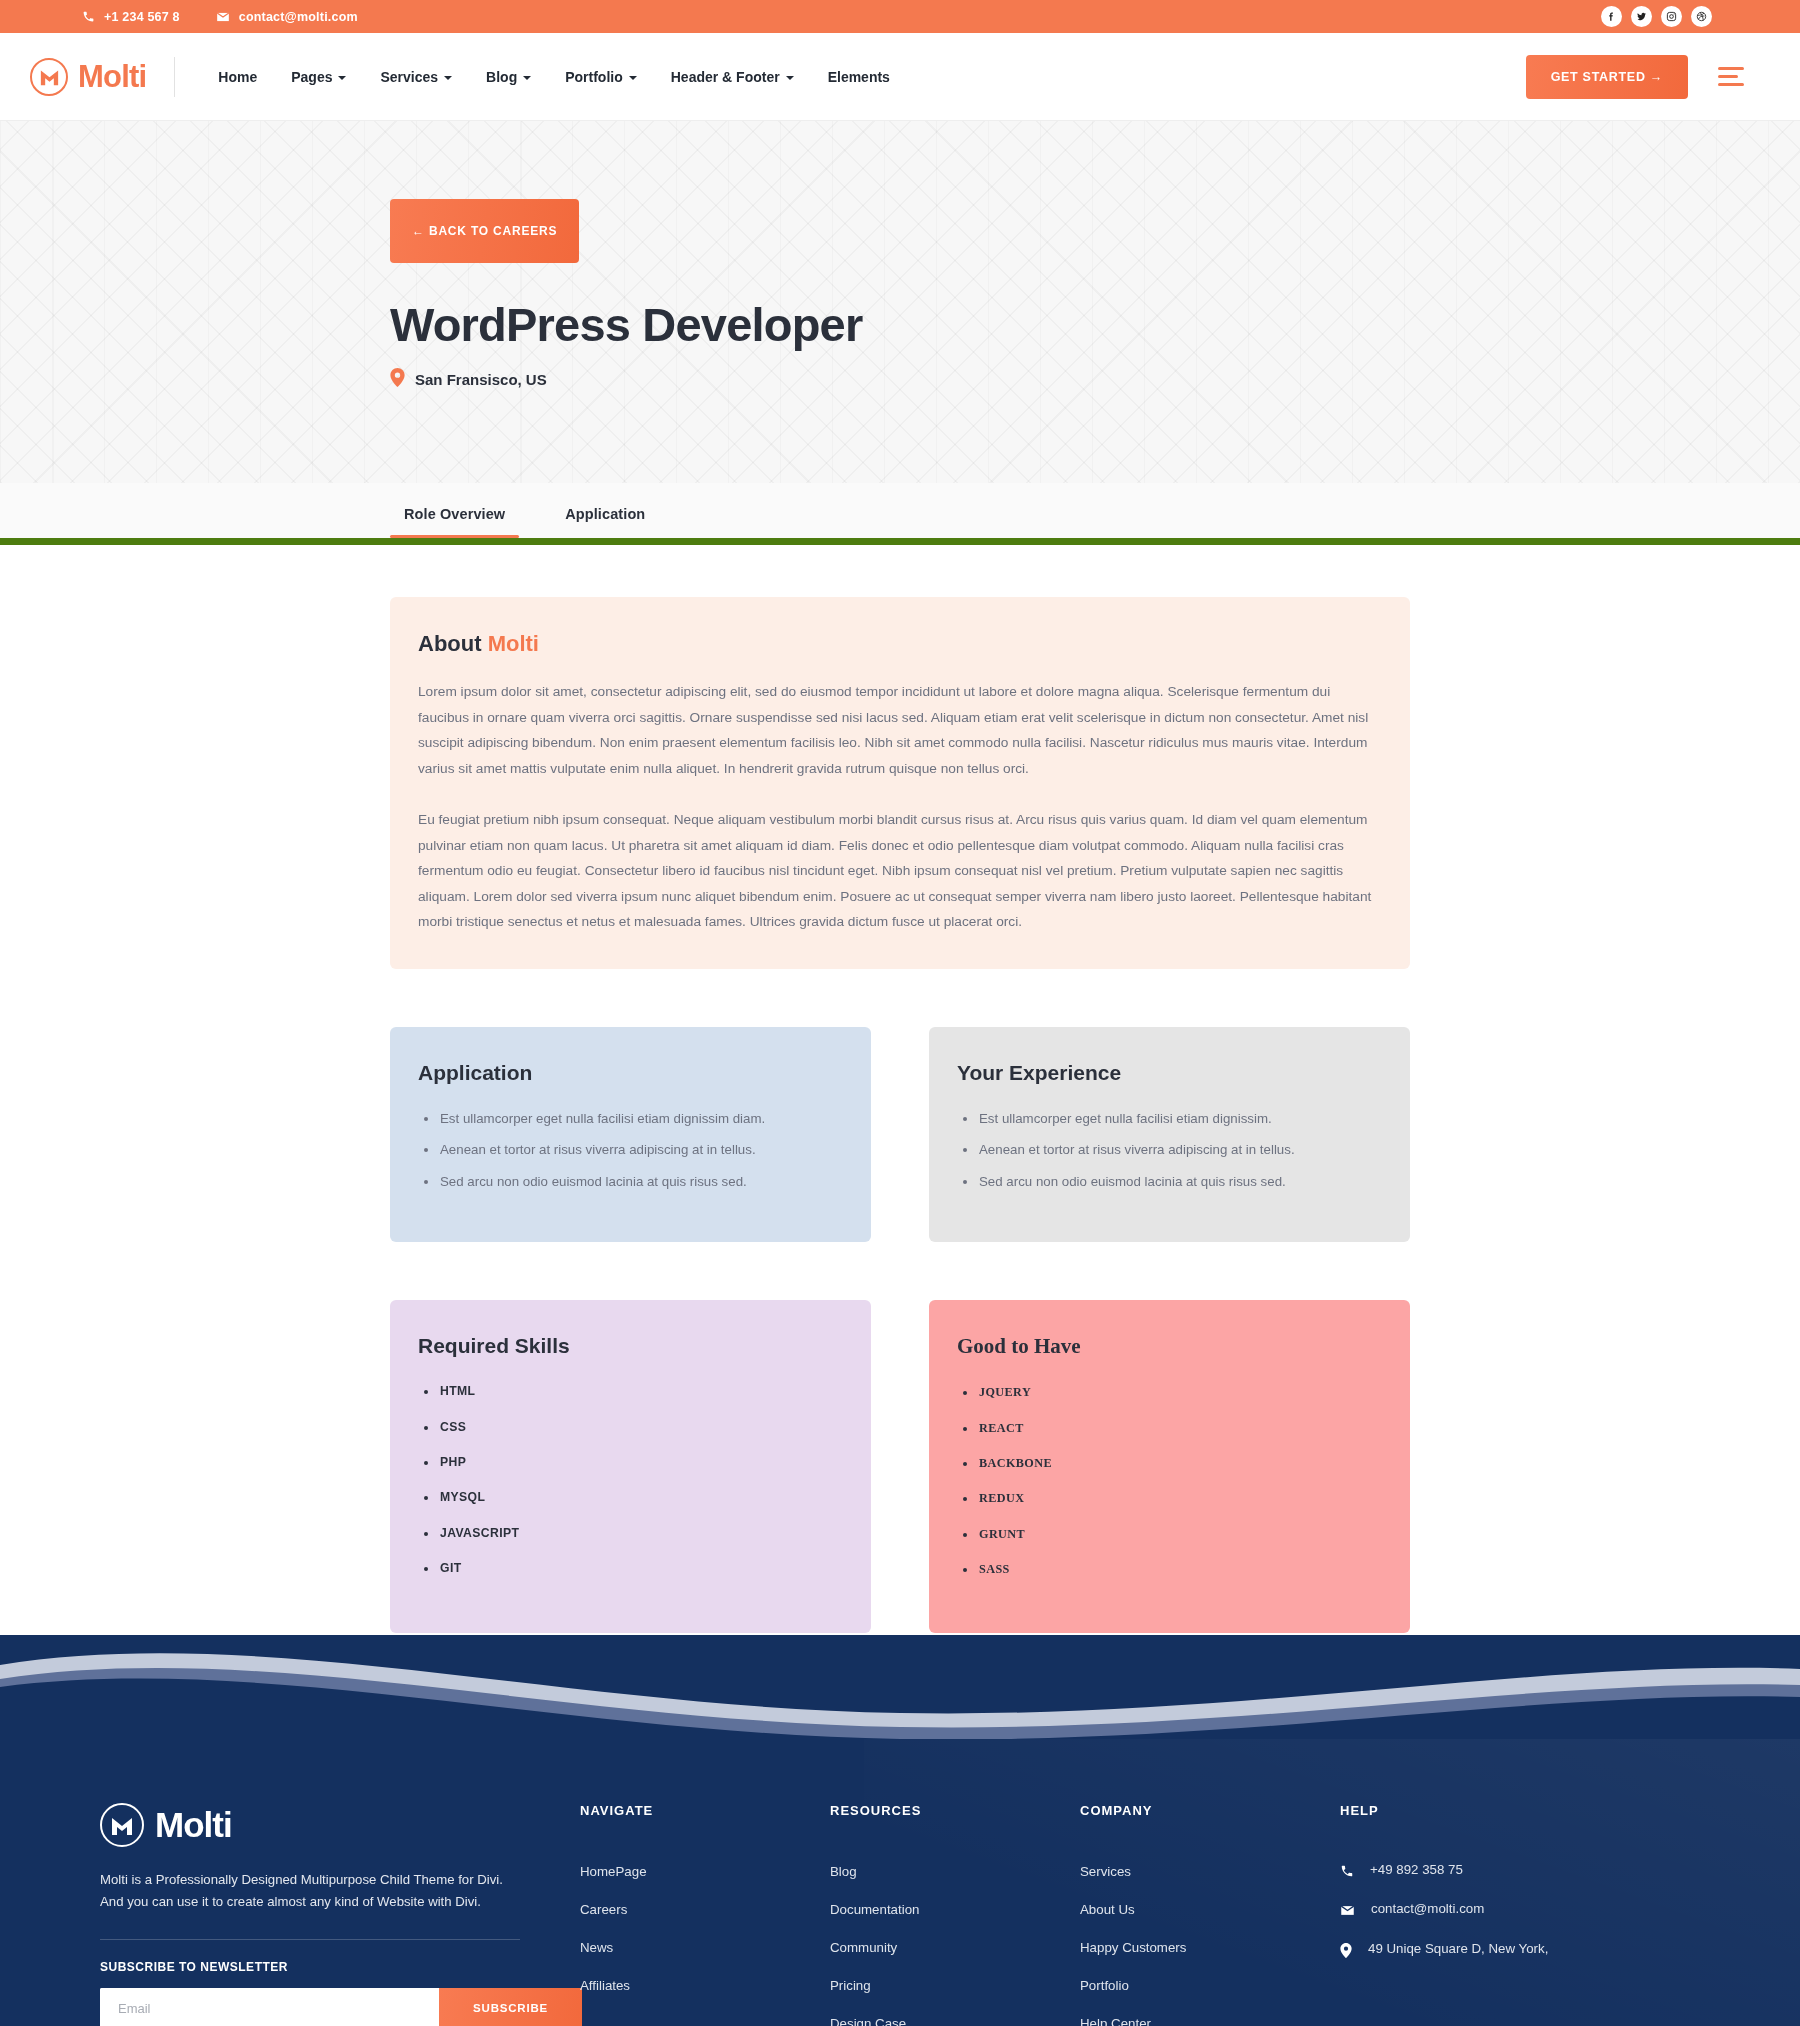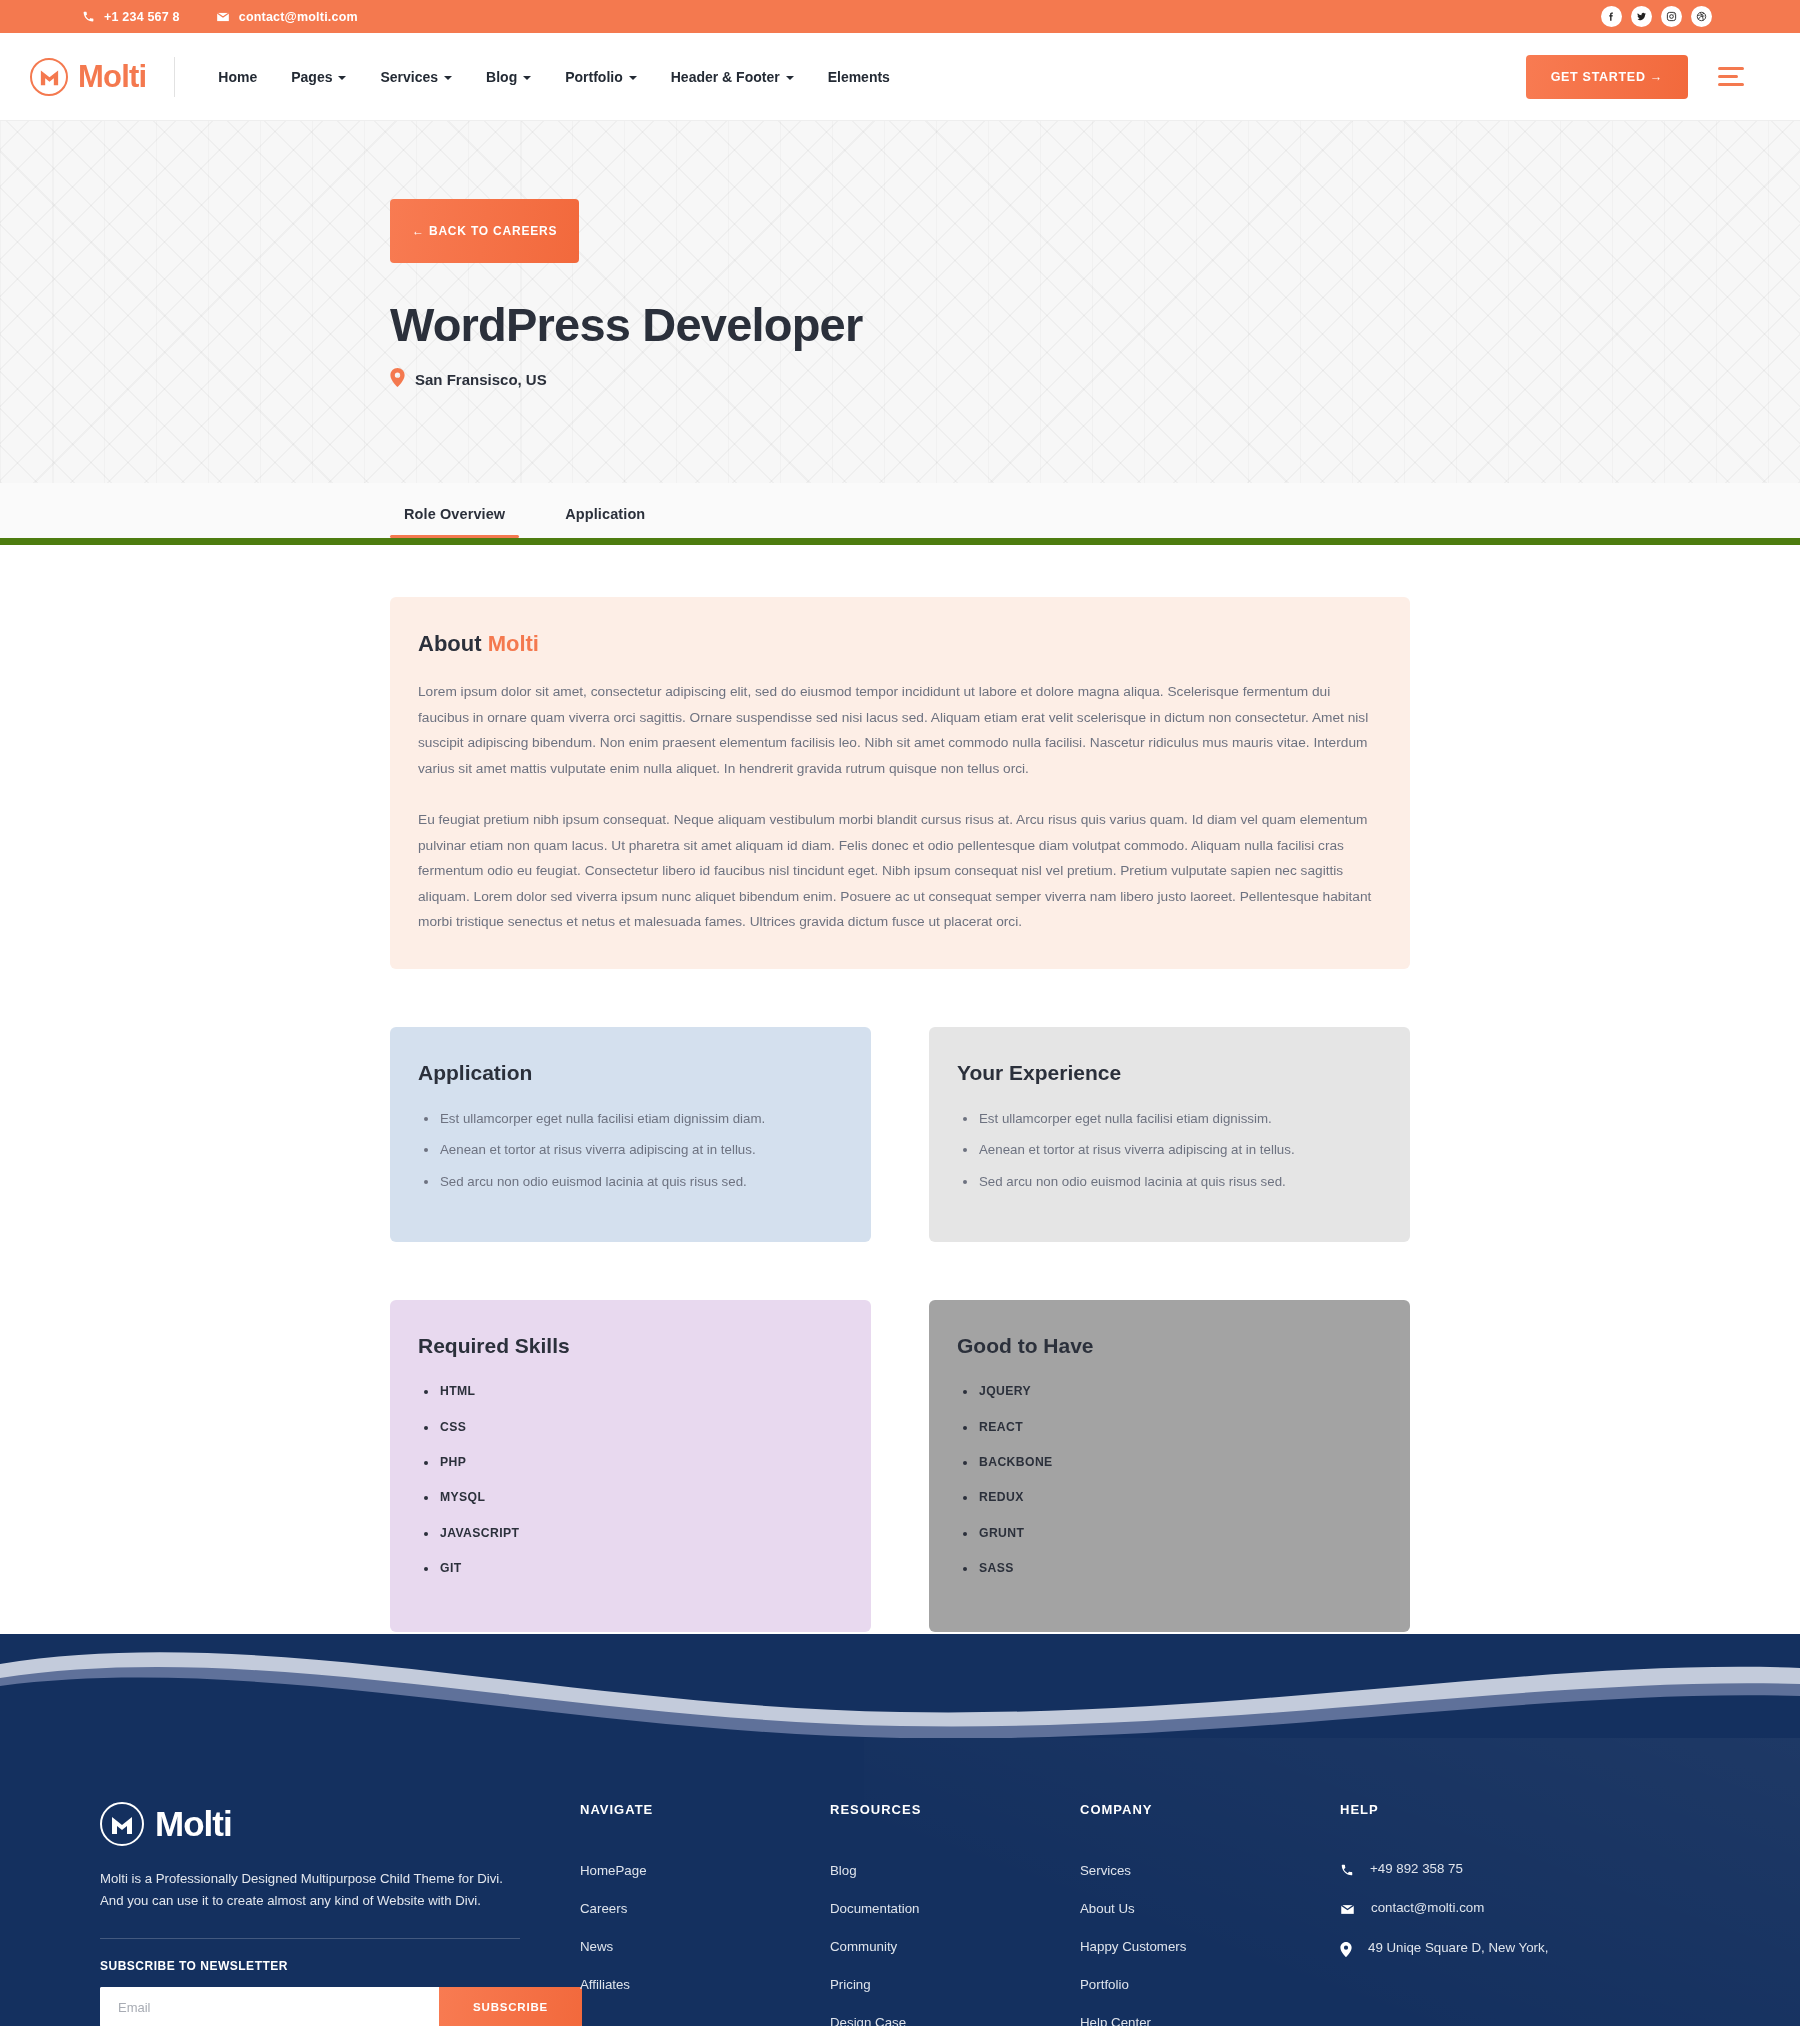--- a/index.html
+++ b/index.html
@@ -128,21 +128,21 @@
   .about-p {
     font-size: 13.7px; line-height: 25.5px; color: #6d7280;
   }
   .about-p + .about-p { margin-top: 26px; }
 
   .grid2 { display: flex; gap: 58px; margin-top: 58px; }
   .card { flex: 1; border-radius: 6px; padding: 34px 28px 38px 28px; }
   .card-blue { background: #d4e0ee; }
   .card-mint { background: #e5e5e5; }
   .card-lilac { background: #e8d9ef; }
-  .card-cream { background: #a3a3a3; }
+  .card-cream { background: #fca5a5; font-family: Liberation Serif, serif; }
   .card h3 { font-size: 21px; font-weight: 700; color: #2b303b; margin-bottom: 24px; }
   .card ul { list-style: none; }
   .card ul li {
     position: relative; padding-left: 22px;
     font-size: 13.3px; line-height: 1.5; color: #6d7280; margin-bottom: 12px;
   }
   .card ul li::before {
     content: ""; position: absolute; left: 6px; top: 8px;
     width: 4px; height: 4px; border-radius: 50%; background: #6d7280;
   }

